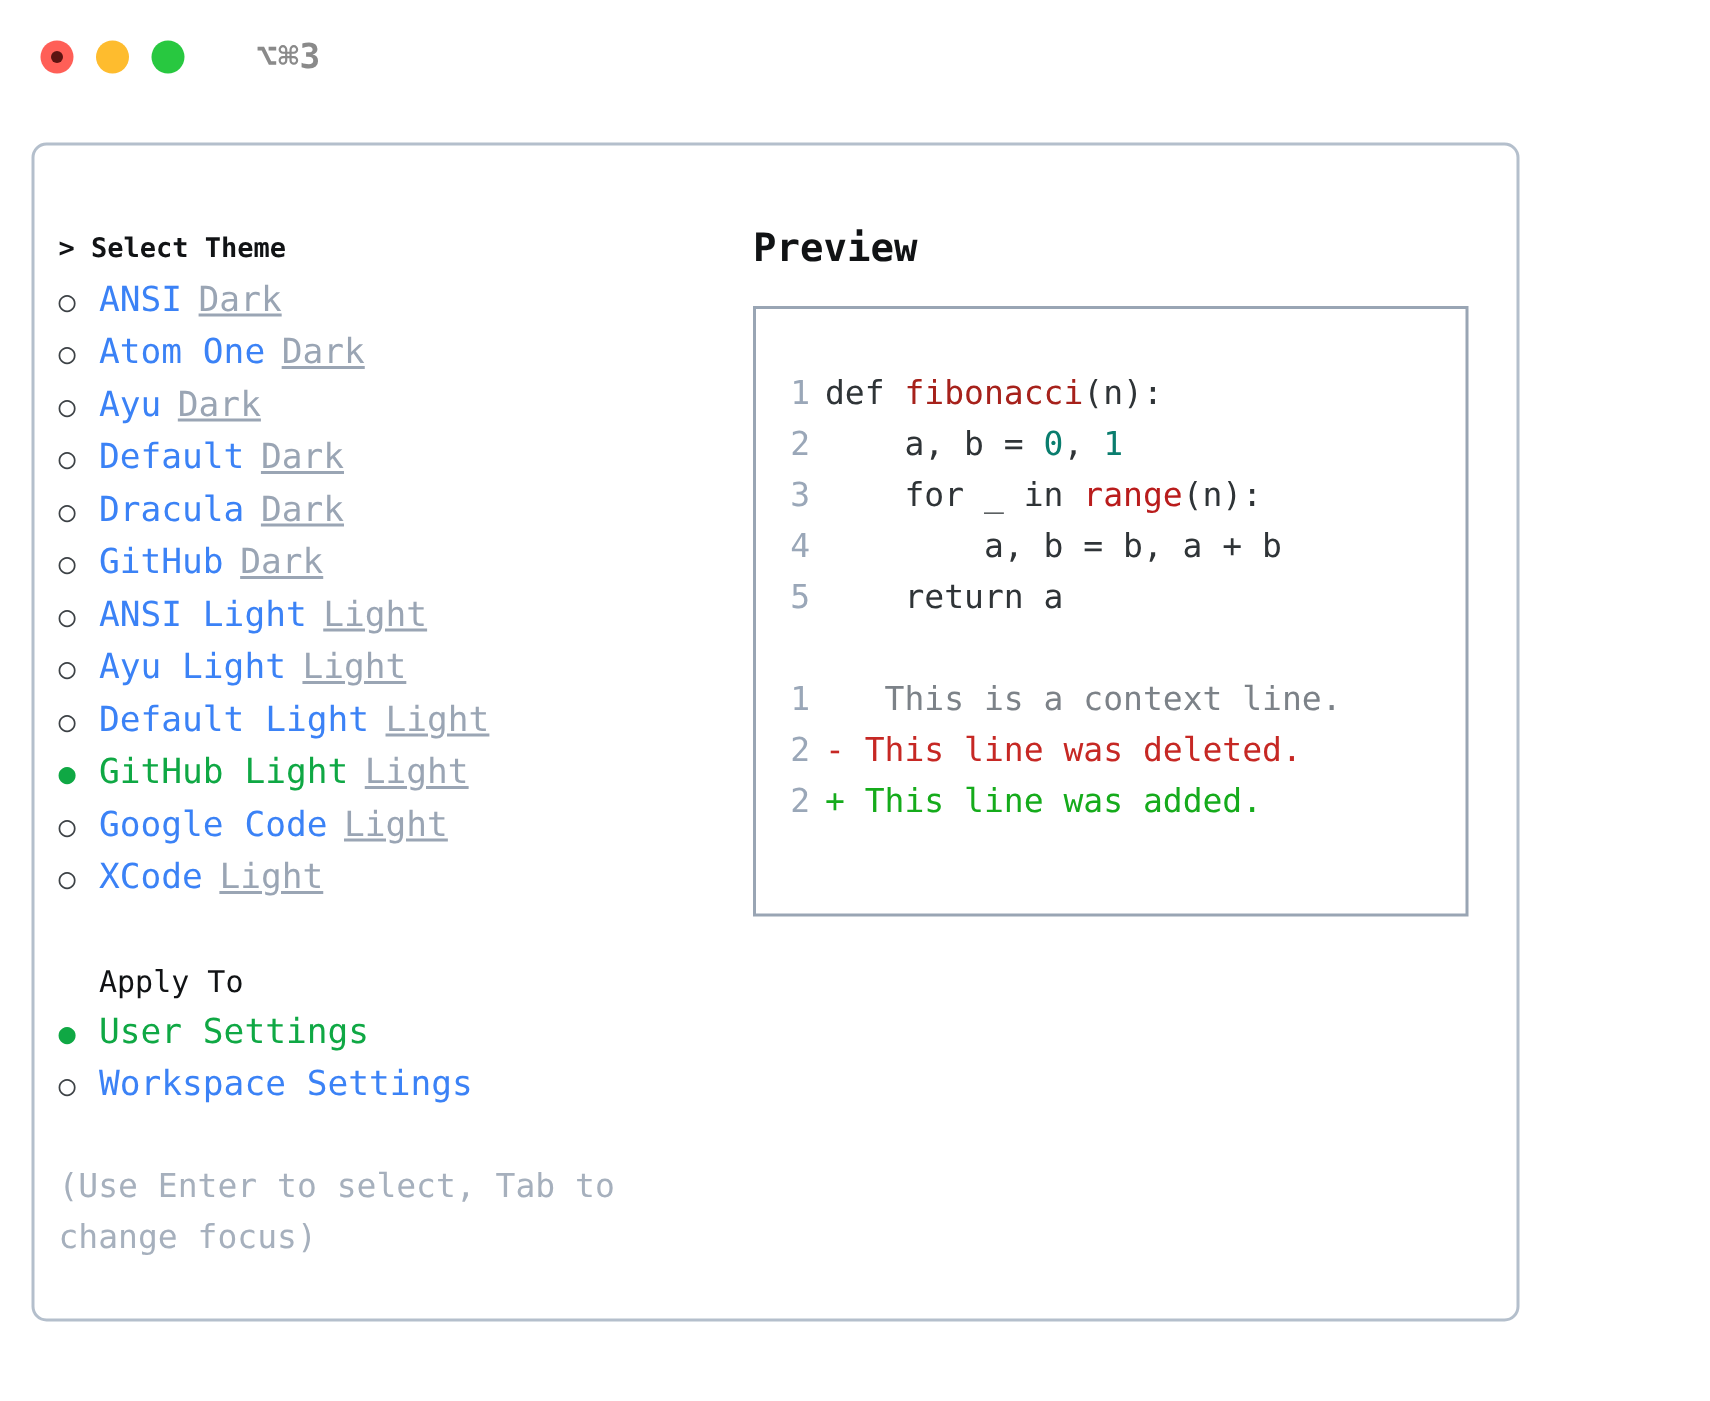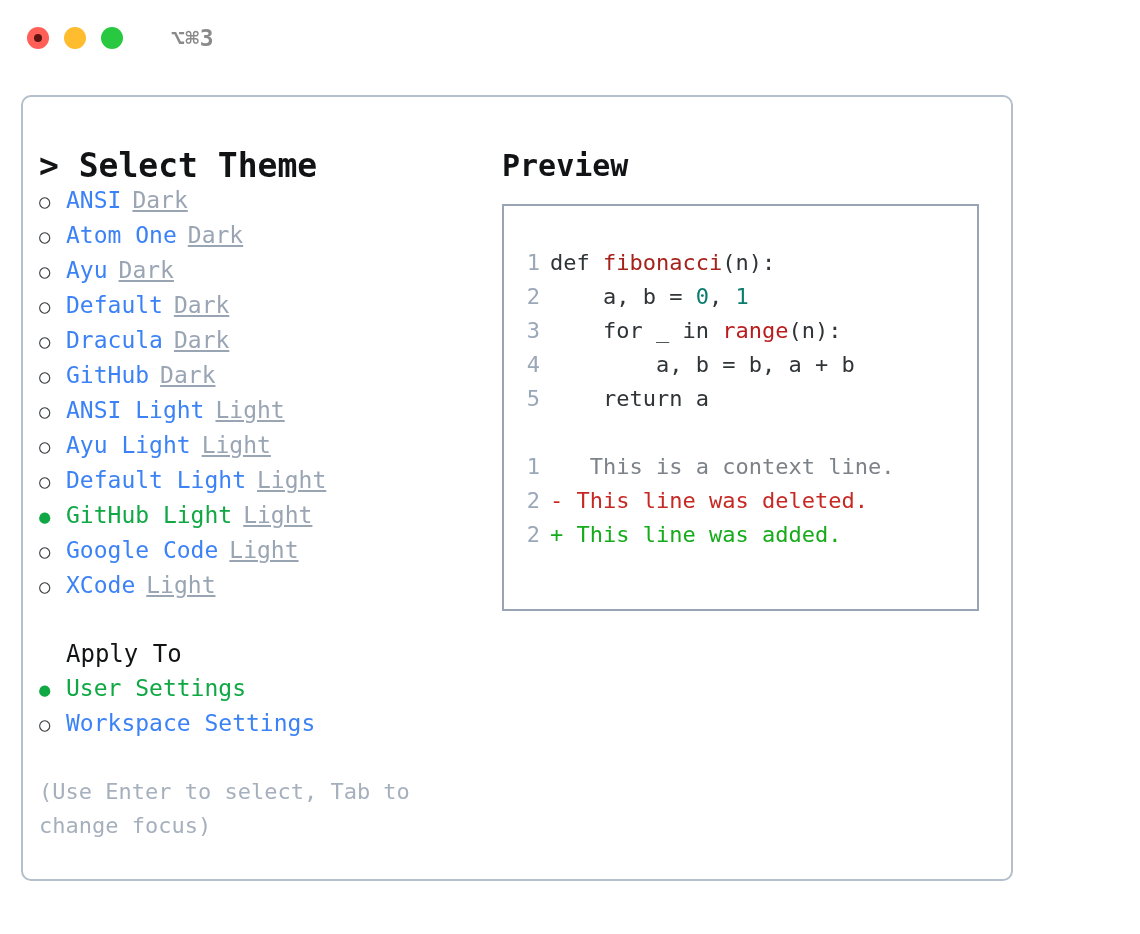--- a/index.html
+++ b/index.html
@@ -91,21 +91,21 @@
 
   
   .left-col {
     position: absolute;
     left: 16px;
     top: 52px;
     width: 460px;
   }
 
   .section-title {
-    font-size: 33px;
+    font-size: 18px;
     font-weight: bold;
     color: #111315;
     line-height: 34px;
     white-space: pre;
   }
 
   .opt-row {
     display: flex;
     align-items: baseline;
     line-height: 34px;
@@ -123,21 +123,21 @@
   .opt-row.selected .opt-marker { color: #0fa844; }
   .opt-label { color: #3b82f6; }
   .opt-row.selected .opt-label { color: #0fa844; }
   .opt-variant {
     color: #9aa5b4;
     margin-left: 11px;
     text-decoration: underline;
   }
 
   .applyto-title {
-    font-size: 24px;
+    font-size: 20px;
     color: #111315;
     line-height: 34px;
     padding-left: 27px;
     white-space: pre;
   }
 
   .spacer-lg { height: 34px; }
 
   .hint {
     margin-top: 34px;
@@ -149,21 +149,21 @@
   }
 
   
   .right-col {
     position: absolute;
     left: 479px;
     top: 52px;
     width: 495px;
   }
   .preview-title {
-    font-size: 30px;
+    font-size: 26px;
     font-weight: bold;
     color: #111315;
     line-height: 34px;
     margin-bottom: 21px;
     white-space: pre;
   }
   .code-box {
     border: 2px solid #99a5b4;
     box-sizing: border-box;
     width: 477px;

